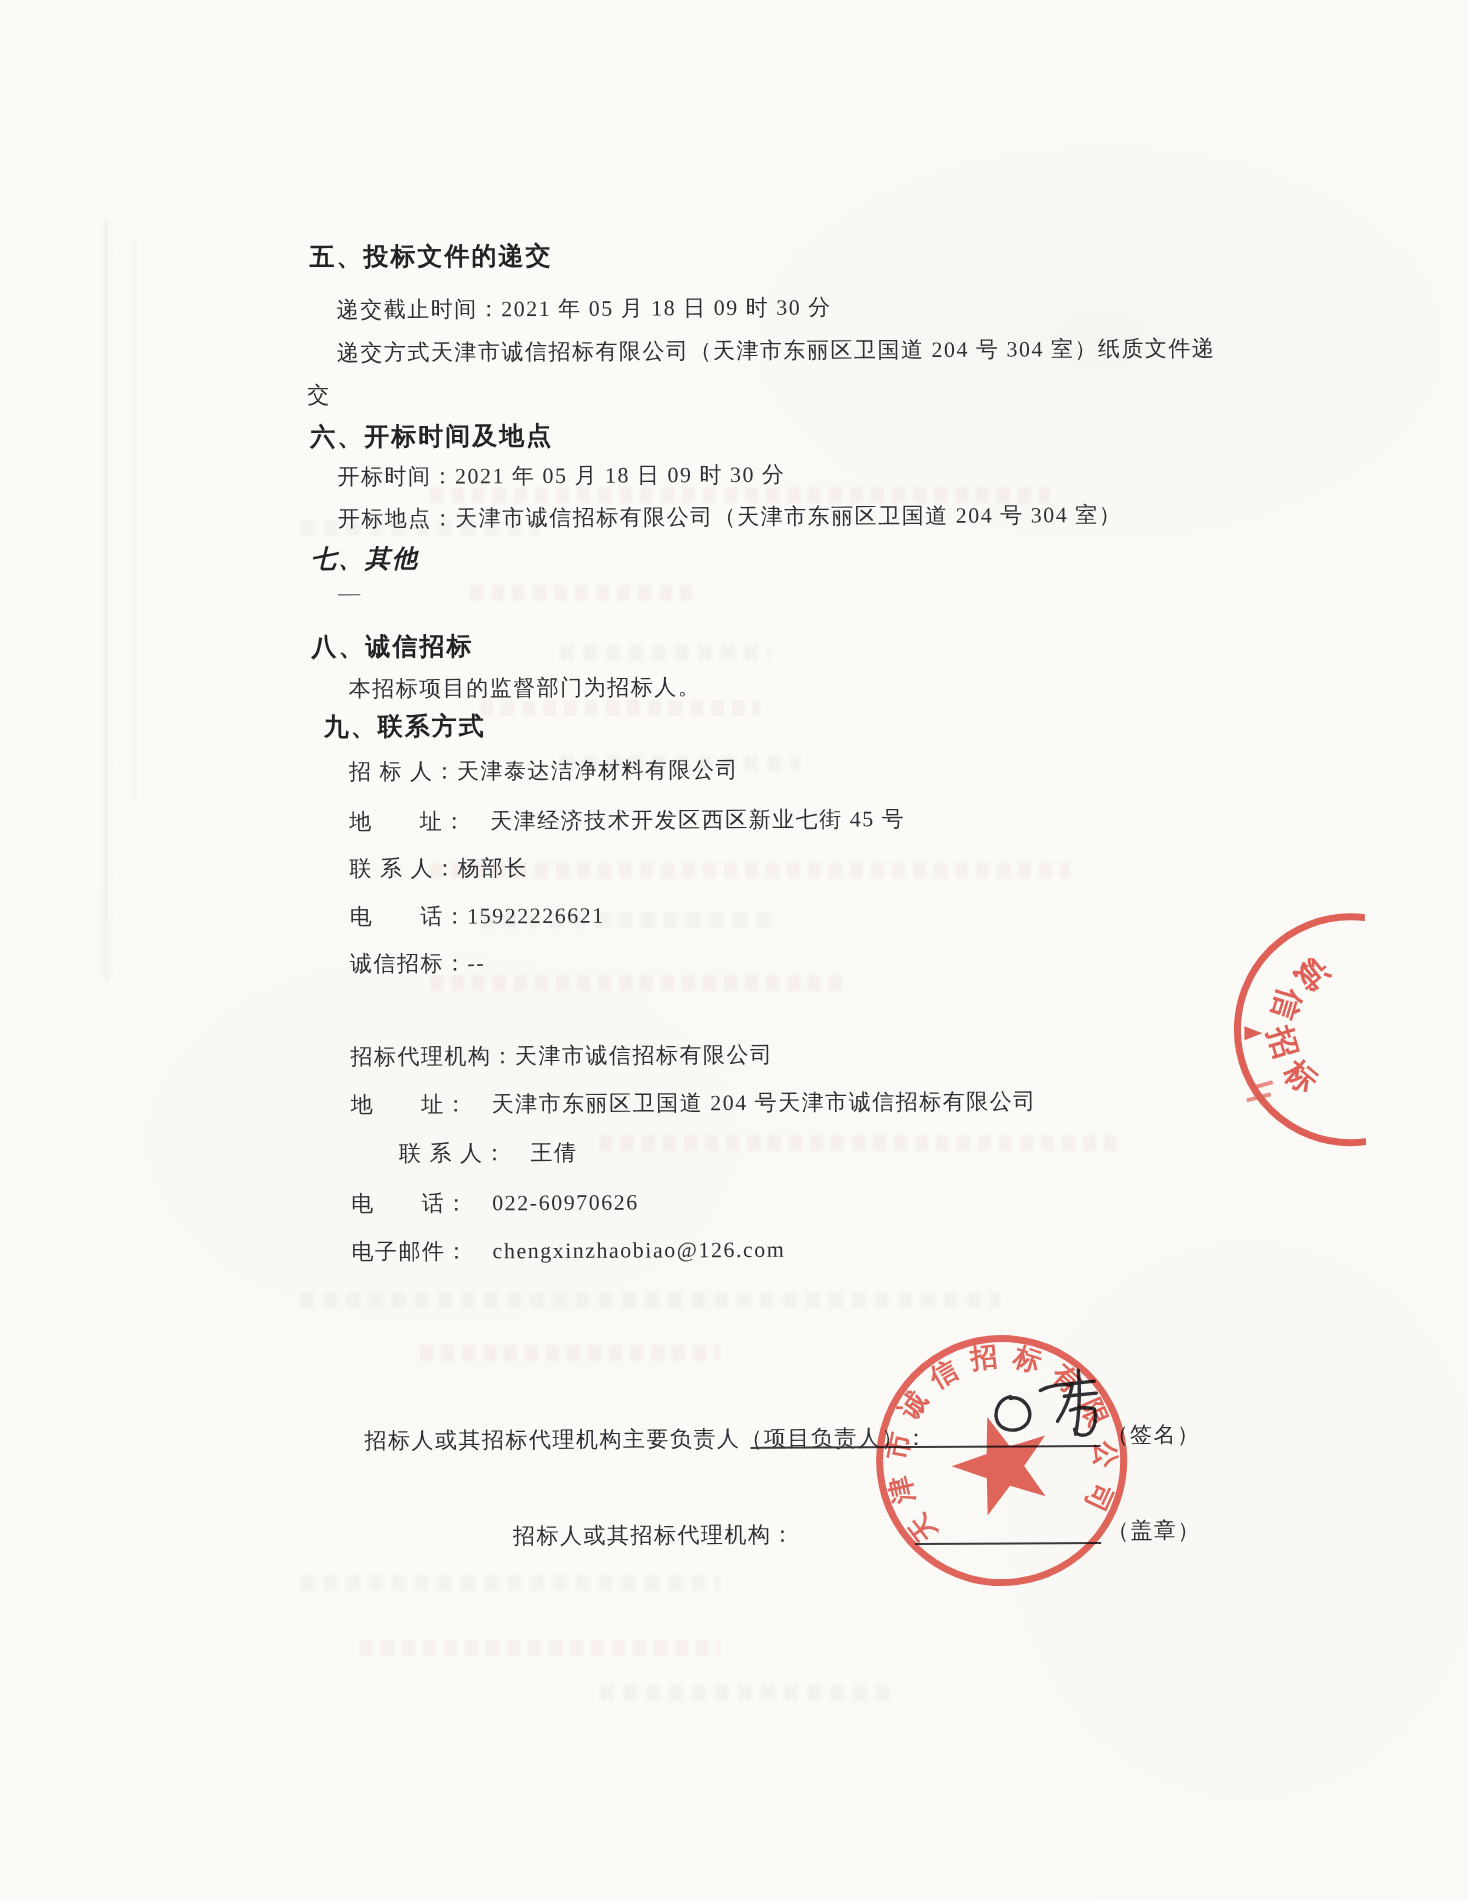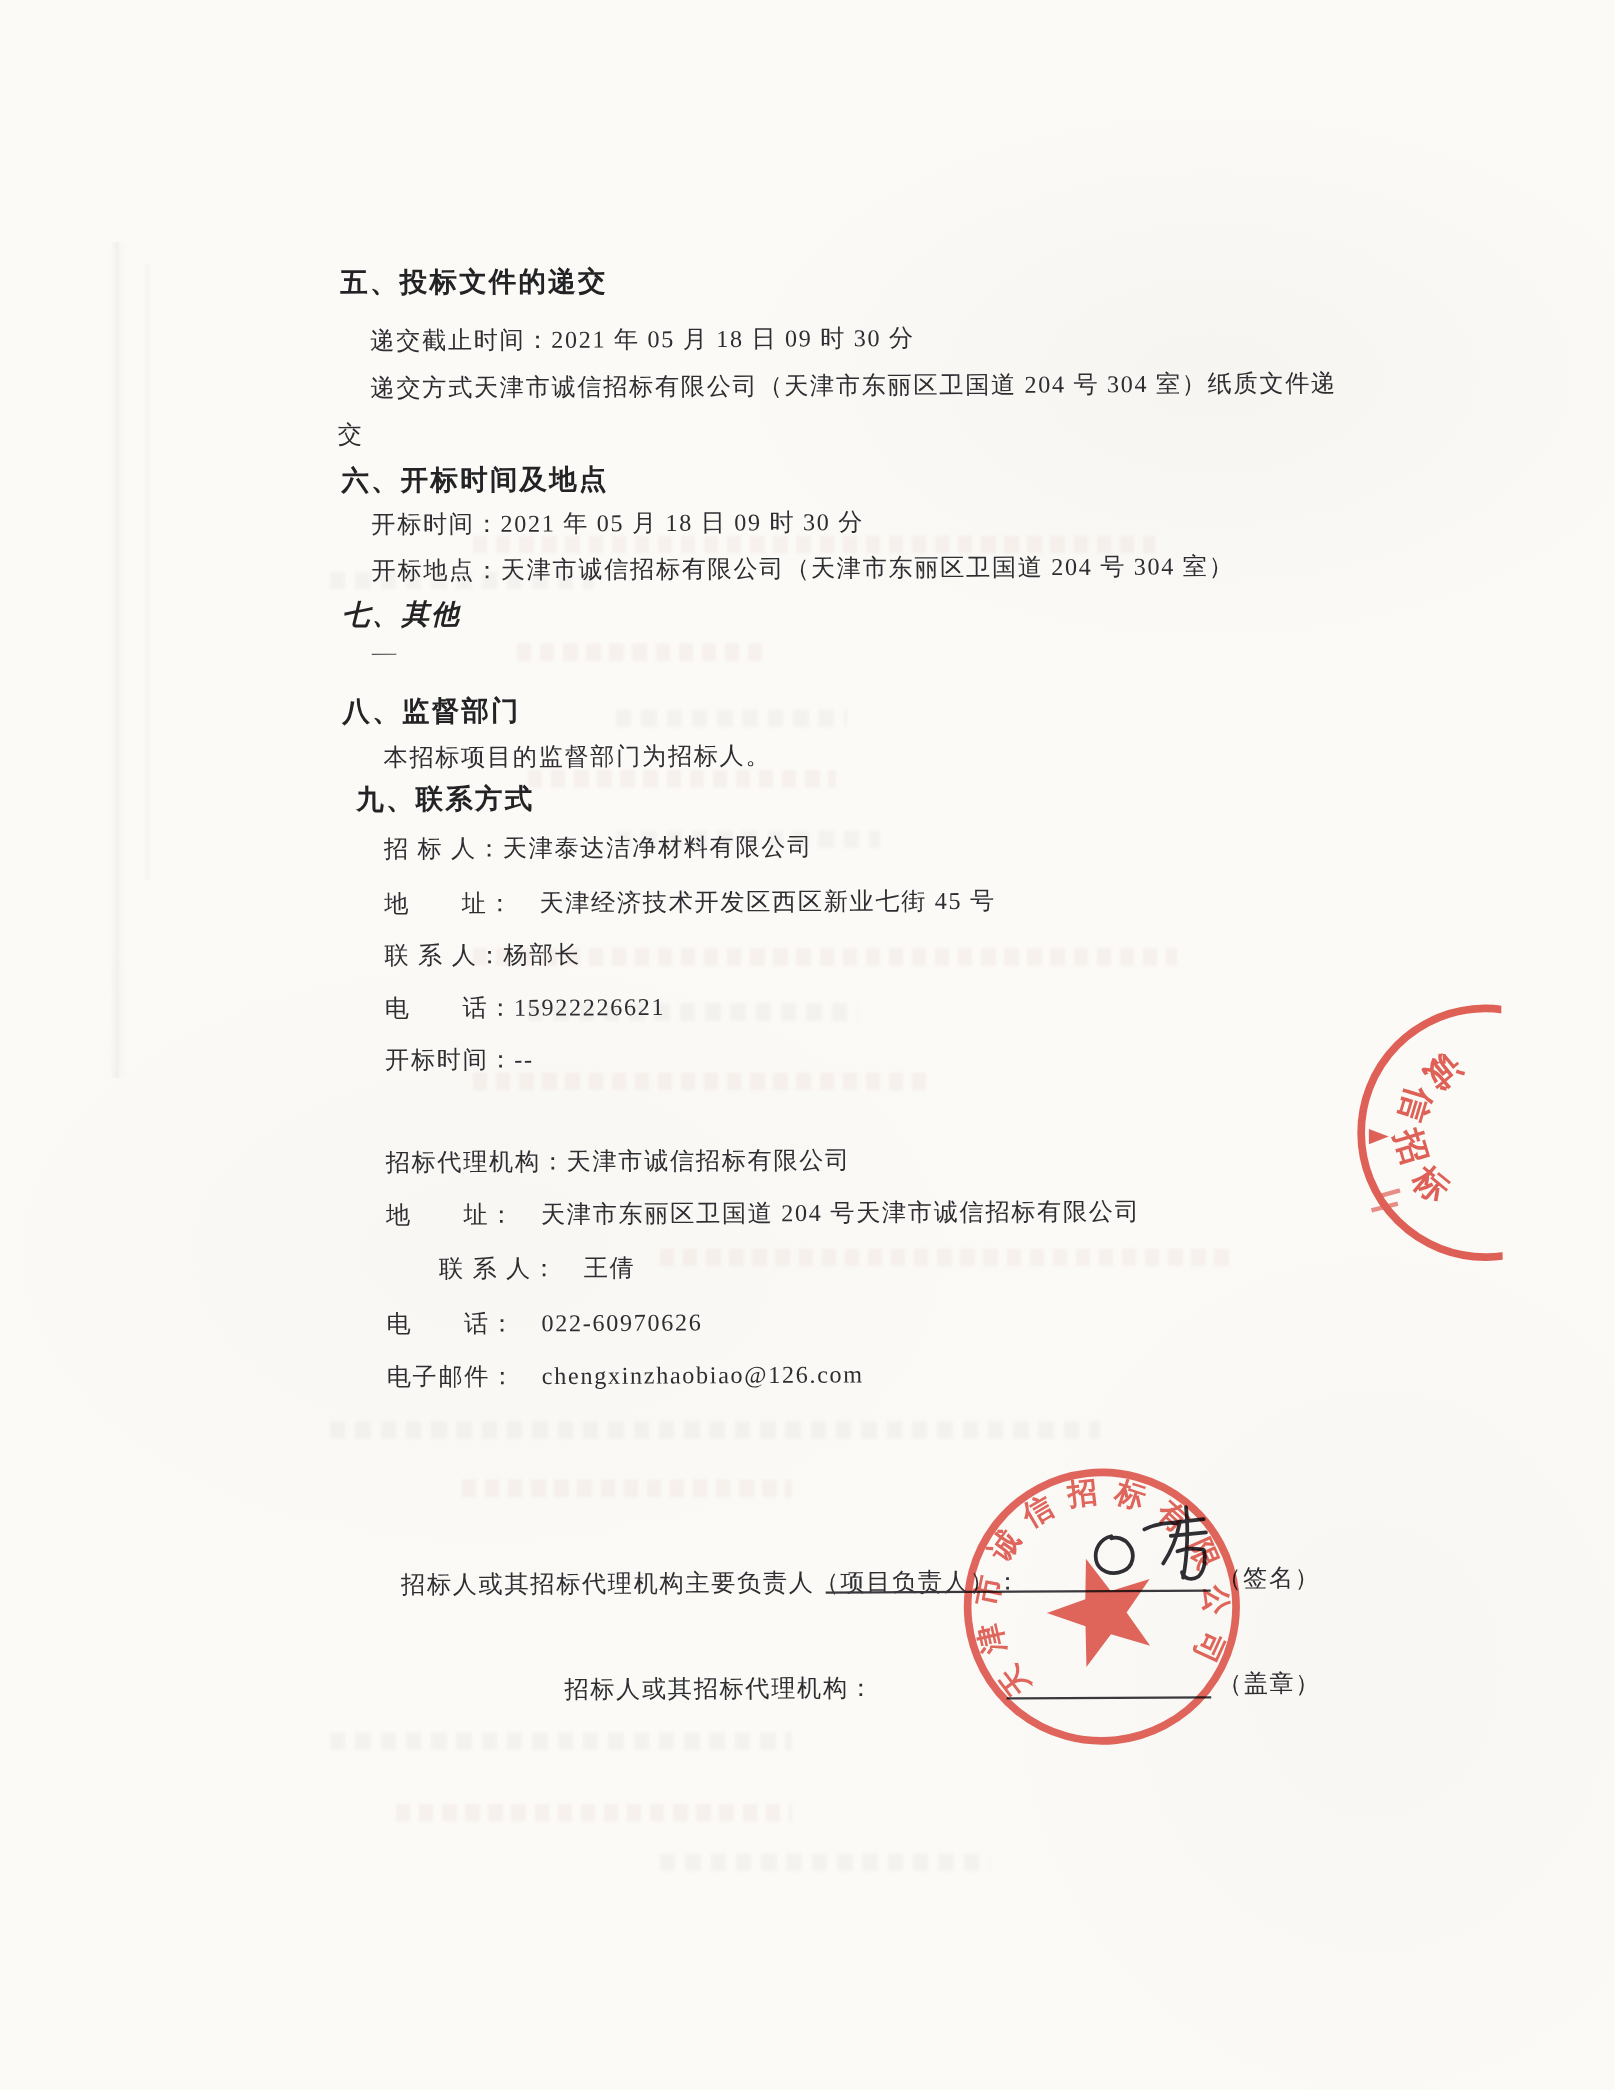--- a/index.html
+++ b/index.html
@@ -66,29 +66,29 @@
     <div class="abs b" style="left:340px;top:336px;">递交方式天津市诚信招标有限公司（天津市东丽区卫国道 204 号 304 室）纸质文件递</div>
     <div class="abs b" style="left:310px;top:378px;">交</div>
 
     <div class="abs h" style="left:313px;top:418px;">六、开标时间及地点</div>
     <div class="abs b" style="left:340px;top:460px;">开标时间：2021 年 05 月 18 日  09 时 30 分</div>
     <div class="abs b" style="left:340px;top:502px;">开标地点：天津市诚信招标有限公司（天津市东丽区卫国道 204 号 304 室）</div>
 
     <div class="abs h" style="left:313px;top:540px;font-style:italic;">七、其他</div>
     <div class="abs b" style="left:340px;top:578px;color:#55555a;">—</div>
 
-    <div class="abs h" style="left:313px;top:628px;">八、监督部门</div>
+    <div class="abs h" style="left:313px;top:628px;">八、诚信招标</div>
     <div class="abs b" style="left:350px;top:672px;">本招标项目的监督部门为招标人。</div>
 
     <div class="abs h" style="left:313px;top:708px;margin-left:12px;">九、联系方式</div>
     <div class="abs b" style="left:350px;top:755px;">招 标 人：天津泰达洁净材料有限公司</div>
     <div class="abs b" style="left:350px;top:805px;">地　　址：　天津经济技术开发区西区新业七街 45 号</div>
     <div class="abs b" style="left:350px;top:852px;">联 系 人：杨部长</div>
     <div class="abs b" style="left:350px;top:900px;">电　　话：15922226621</div>
-    <div class="abs b" style="left:350px;top:947px;">开标时间：--</div>
+    <div class="abs b" style="left:350px;top:947px;">诚信招标：--</div>
 
     <div class="abs b" style="left:350px;top:1040px;">招标代理机构：天津市诚信招标有限公司</div>
     <div class="abs b" style="left:350px;top:1088px;">地　　址：　天津市东丽区卫国道 204 号天津市诚信招标有限公司</div>
     <div class="abs b" style="left:350px;top:1137px;margin-left:48px;">联 系 人：　王倩</div>
     <div class="abs b" style="left:350px;top:1187px;">电　　话：　022-60970626</div>
     <div class="abs b" style="left:350px;top:1235px;">电子邮件：　chengxinzhaobiao@126.com</div>
 
     <div class="abs b" style="left:362px;top:1424px;">招标人或其招标代理机构主要负责人（项目负责人）：</div>
     <div class="uline" style="left:748px;top:1447px;width:350px;"></div>
     <div class="abs b" style="left:1104px;top:1422px;">（签名）</div>

